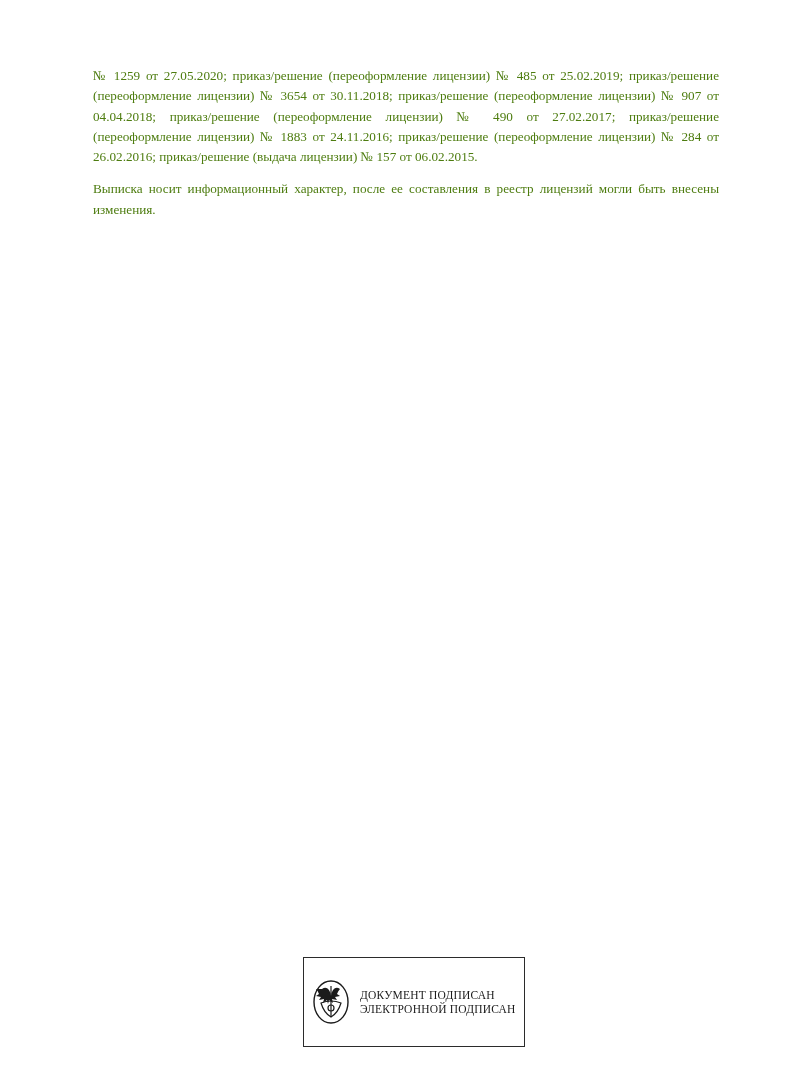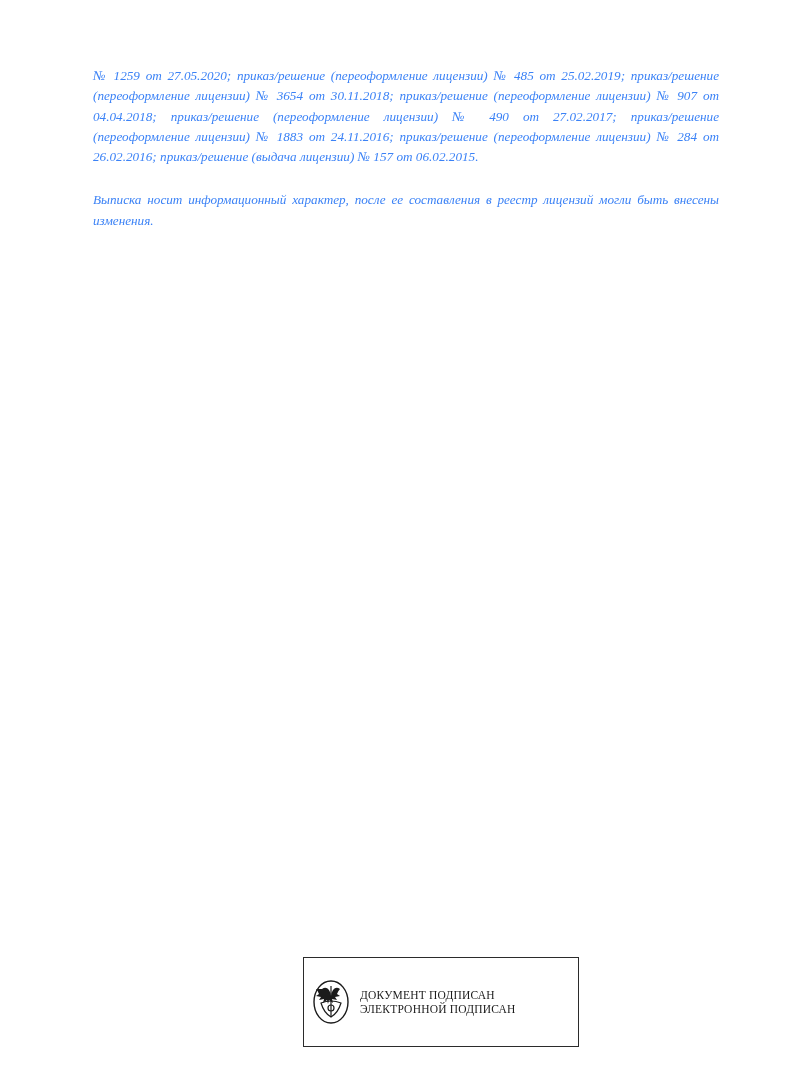--- a/index.html
+++ b/index.html
@@ -25,35 +25,34 @@
   }
   .body-text {
     position: absolute;
     left: 93px;
     top: 66px;
     width: 626px;
     font-size: 13.2px;
     line-height: 20.3px;
     text-align: justify;
     text-justify: inter-word;
-    color: #3b82f6;
-    font-style: italic;
+    color: #4d7c0f;
   }
   .para {
     margin: 0;
     text-align: justify;
   }
   .para + .para {
-    margin-top: 23px;
+    margin-top: 12px;
   }
   .stamp-box {
     position: absolute;
     left: 303px;
     top: 957px;
-    width: 276px;
+    width: 222px;
     height: 90px;
     border: 1.6px solid #2b2b2b;
     box-sizing: border-box;
     background: #ffffff;
     display: flex;
     align-items: center;
     padding-left: 8px;
   }
   .stamp-emblem {
     width: 38px;

